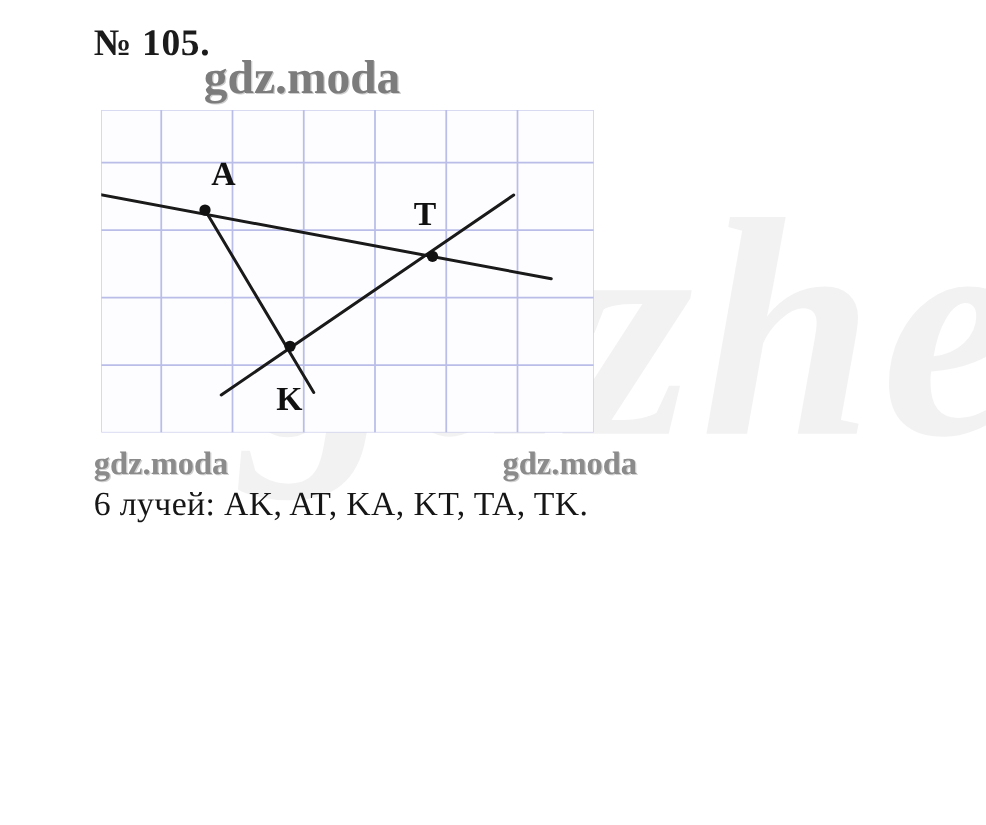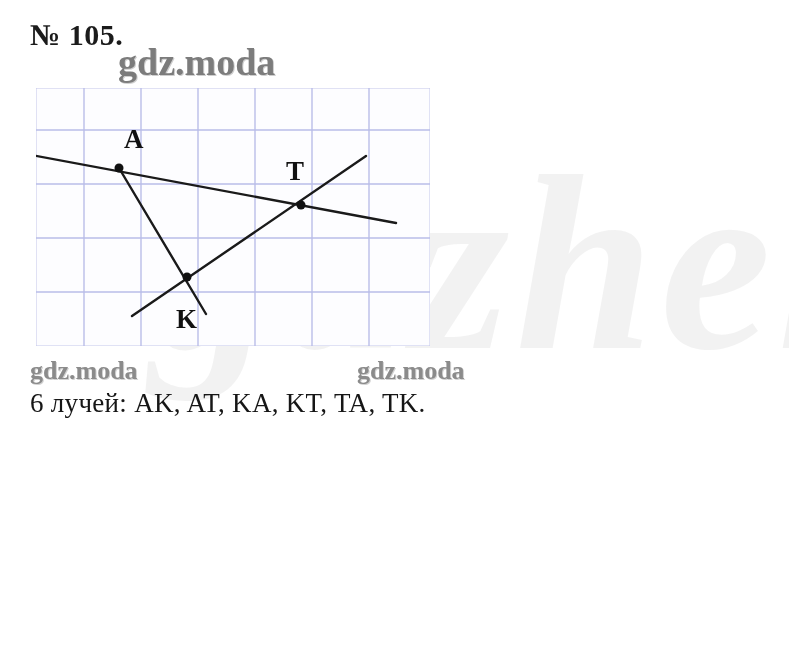--- a/index.html
+++ b/index.html
@@ -10,20 +10,21 @@
     width: 789px;
     height: 660px;
     background: #ffffff;
     font-family: "Liberation Serif", serif;
     overflow: hidden;
     position: relative;
   }
   .page {
     position: absolute;
     inset: 0;
+    margin-left: 45px;
   }
   .task-number {
     position: absolute;
     left: 30px;
     top: 18px;
     font-size: 30px;
     font-weight: bold;
     font-family: "Liberation Serif", serif;
     color: #1b1b1b;
     letter-spacing: 0.5px;

